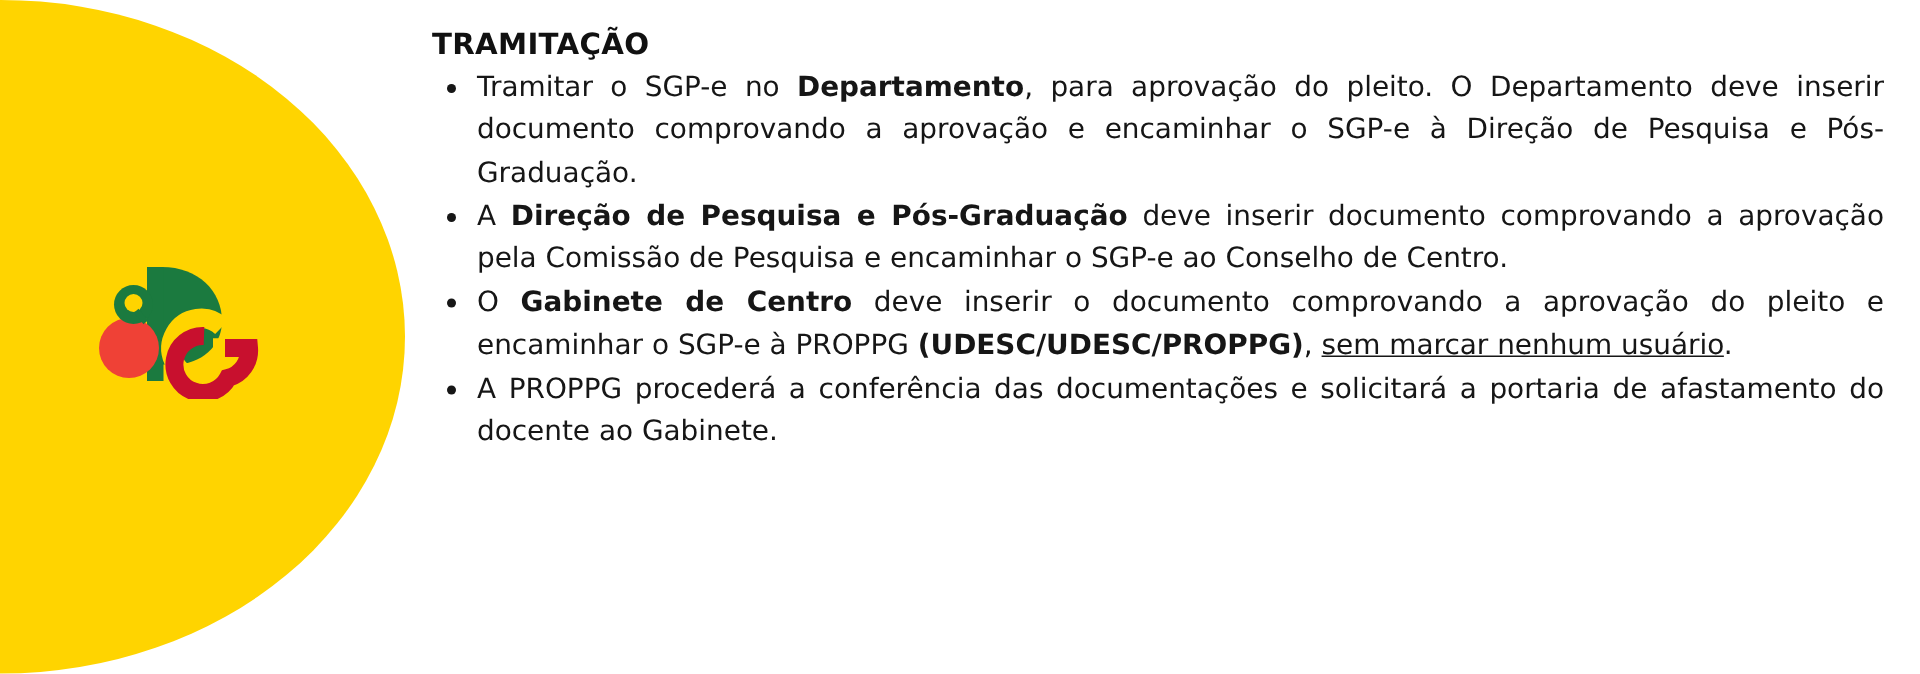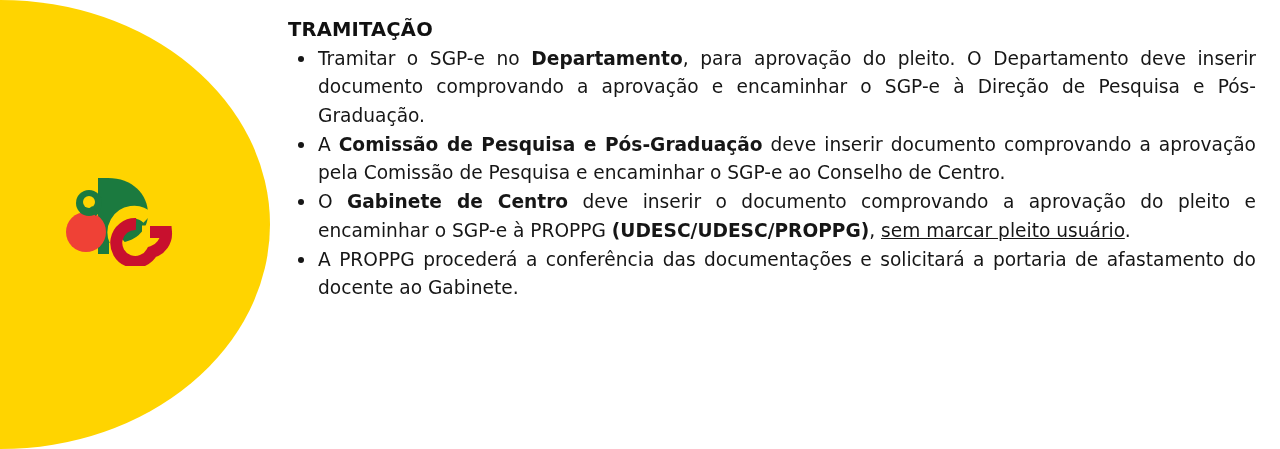--- a/index.html
+++ b/index.html
@@ -108,19 +108,19 @@
 
       <path d="M74 48 a19 19 0 1 0 16 28 a19 19 0 0 0 14 -20 h-16" fill="none" stroke="#c8102e" stroke-width="12" stroke-linecap="butt"></path>
     </svg>
   </div>
 
   <div class="content">
     <h1 class="section-title">TRAMITAÇÃO</h1>
 
     <ul class="bullets">
         <li id="item-departamento"><span>Tramitar o SGP-e no </span><b>Departamento</b><span>, para aprovação do pleito. O Departamento deve inserir documento comprovando a aprovação e encaminhar o SGP-e à Direção de Pesquisa e Pós-Graduação.</span></li>
-        <li id="item-direcao-pesquisa"><span>A </span><b>Comissão de Pesquisa e Pós-Graduação</b><span> deve inserir documento comprovando a aprovação pela Comissão de Pesquisa e encaminhar o SGP-e ao Conselho de Centro.</span></li>
-        <li id="item-conselho-centro"><span>O </span><b>Gabinete de Centro</b><span> deve inserir o documento comprovando a aprovação do pleito e encaminhar o SGP-e à PROPPG </span><b>(UDESC/UDESC/PROPPG)</b><span>, </span><u>sem marcar pleito usuário</u><span>.</span></li>
+        <li id="item-direcao-pesquisa"><span>A </span><b>Direção de Pesquisa e Pós-Graduação</b><span> deve inserir documento comprovando a aprovação pela Comissão de Pesquisa e encaminhar o SGP-e ao Conselho de Centro.</span></li>
+        <li id="item-conselho-centro"><span>O </span><b>Gabinete de Centro</b><span> deve inserir o documento comprovando a aprovação do pleito e encaminhar o SGP-e à PROPPG </span><b>(UDESC/UDESC/PROPPG)</b><span>, </span><u>sem marcar nenhum usuário</u><span>.</span></li>
         <li id="item-proppg-conferencia"><span>A PROPPG procederá a conferência das documentações e solicitará a portaria de afastamento do docente ao Gabinete.</span></li>
       </ul>
   </div>
 
 </div>
 
 </body></html>

